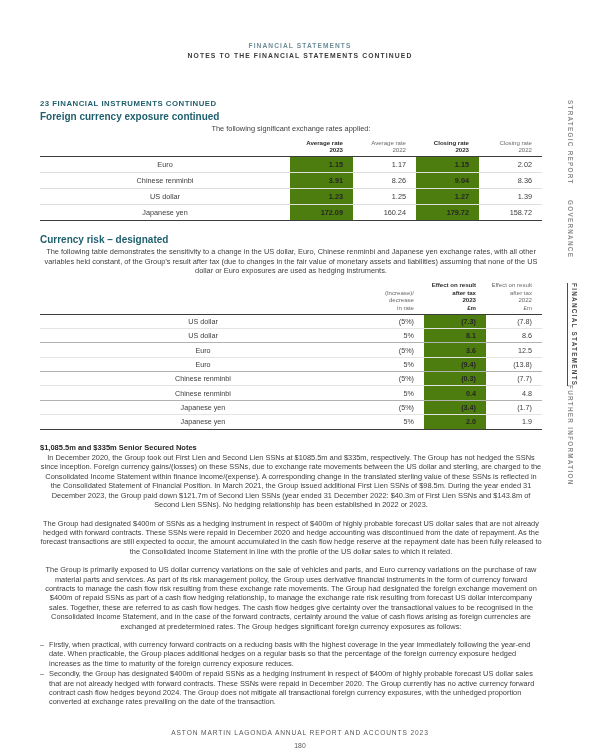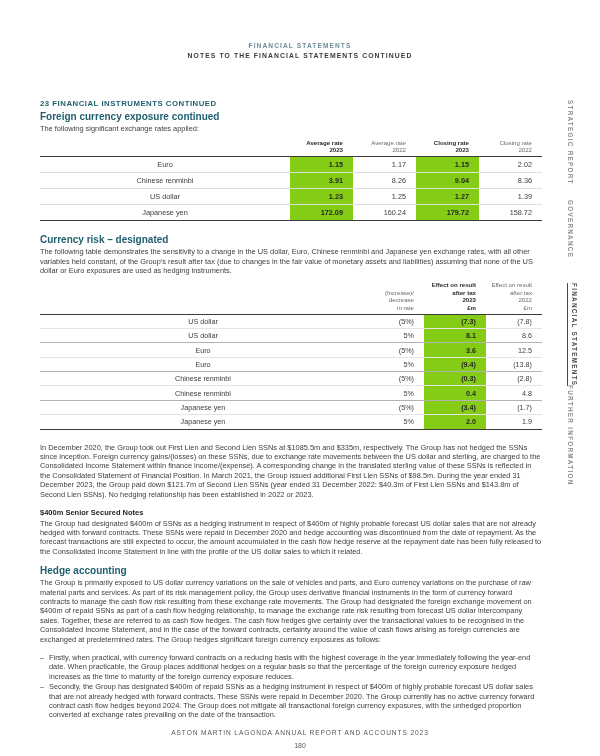--- a/index.html
+++ b/index.html
@@ -24,35 +24,35 @@
   .sb-item.active{color:#4a4a4a;border-left:1px solid #4a4a4a;padding-left:2.5px;}
   .sb-item:nth-child(1){top:100px;}
   .sb-item:nth-child(2){top:200px;}
   .sb-item:nth-child(3){top:283px;}
   .sb-item:nth-child(4){top:385px;}
   
   .main{position:absolute;top:99px;left:40px;width:502px;}
   .h-teal{color:#1f5f6d;font-weight:bold;font-size:7.8px;letter-spacing:.5px;margin:0 0 2.5px 0;}
   .h-teal-sub{color:#1f5f6d;font-weight:bold;font-size:10px;margin:0 0 2px 0;}
   .h-dark{color:#262626;font-weight:bold;font-size:7.5px;margin:0 0 1.5px 0;}
-  .body-text{font-size:7.4px;line-height:9.4px;color:#3d3d3d;margin:0 0 0 0;}
+  .body-text{font-size:7.4px;line-height:9.4px;color:#3d3d3d;margin:0 0 0 0;text-align:center;}
   .spacer-s{height:6px;}
   .spacer-m{height:9px;}
   .spacer-l{height:13px;}
   
   table{border-collapse:collapse;width:100%;table-layout:fixed;}
   th,td{padding:0;}
   thead tr{border-bottom:1px solid #3c3c3c;}
   th{vertical-align:bottom;font-weight:normal;font-size:6.1px;line-height:7.4px;
      color:#6a6a6a;text-align:right;white-space:pre-line;padding-bottom:2.5px;padding-right:10px;}
   th.boldcol{font-weight:bold;color:#2b2b2b;}
   td{font-size:7.3px;color:#3d3d3d;}
   td.lab{text-align:center;padding:3px 0 3px 0;}
   td.num{text-align:right;padding:3px 10px 3px 0;}
-  td.shaded{background:#84cc16;}
+  td.shaded{background:#4d7c0f;}
   td.boldval{font-weight:bold;color:#262626;}
   .rates-table col.c-label{width:250px;}
   .rates-table col.c-num{width:63px;}
   .rates-table tbody tr{border-bottom:1px solid #dedede;}
   .rates-table tbody tr:last-child{border-bottom:1px solid #3c3c3c;}
   .sens-table col.c-label{width:326px;}
   .sens-table col.c-rate{width:58px;}
   .sens-table col.c-2023{width:62px;}
   .sens-table col.c-2022{width:56px;}
   .sens-table td{font-size:7.2px;}
@@ -197,21 +197,21 @@
           <tr class="group-end">
             <td class="lab">Euro</td>
             <td class="num">5%</td>
             <td class="num shaded boldval">(9.4)</td>
             <td class="num">(13.8)</td>
           </tr>
           <tr>
             <td class="lab">Chinese renminbi</td>
             <td class="num">(5%)</td>
             <td class="num shaded boldval">(0.3)</td>
-            <td class="num">(2.8)</td>
+            <td class="num">(7.7)</td>
           </tr>
           <tr class="group-end">
             <td class="lab">Chinese renminbi</td>
             <td class="num">5%</td>
             <td class="num shaded boldval">0.4</td>
             <td class="num">4.8</td>
           </tr>
           <tr>
             <td class="lab">Japanese yen</td>
             <td class="num">(5%)</td>
@@ -222,26 +222,25 @@
             <td class="lab">Japanese yen</td>
             <td class="num">5%</td>
             <td class="num shaded boldval">2.0</td>
             <td class="num">1.9</td>
           </tr>
         </tbody>
     </table>
 
     <div class="spacer-l"></div>
     <div>
+        <div class="h-dark">$1,085.5m and $335m Senior Secured Notes</div>
         <p class="body-text">In December 2020, the Group took out First Lien and Second Lien SSNs at $1085.5m and $335m, respectively. The Group has not hedged the SSNs since inception. Foreign currency gains/(losses) on these SSNs, due to exchange rate movements between the US dollar and sterling, are charged to the Consolidated Income Statement within finance income/(expense). A corresponding change in the translated sterling value of these SSNs is reflected in the Consolidated Statement of Financial Position. In March 2021, the Group issued additional First Lien SSNs of $98.5m. During the year ended 31 December 2023, the Group paid down $121.7m of Second Lien SSNs (year ended 31 December 2022: $40.3m of First Lien SSNs and $143.8m of Second Lien SSNs). No hedging relationship has been established in 2022 or 2023.</p>
         <div class="spacer-m"></div>
-        <div class="h-dark">$400m Senior Secured Notes</div>
         <p class="body-text">The Group had designated $400m of SSNs as a hedging instrument in respect of $400m of highly probable forecast US dollar sales that are not already hedged with forward contracts. These SSNs were repaid in December 2020 and hedge accounting was discontinued from the date of repayment. As the forecast transactions are still expected to occur, the amount accumulated in the cash flow hedge reserve at the repayment date has been fully released to the Consolidated Income Statement in line with the profile of the US dollar sales to which it related.</p>
         <div class="spacer-m"></div>
-        <div class="h-teal-sub">Hedge accounting</div>
         <p class="body-text">The Group is primarily exposed to US dollar currency variations on the sale of vehicles and parts, and Euro currency variations on the purchase of raw material parts and services. As part of its risk management policy, the Group uses derivative financial instruments in the form of currency forward contracts to manage the cash flow risk resulting from these exchange rate movements. The Group had designated the foreign exchange movement on $400m of repaid SSNs as part of a cash flow hedging relationship, to manage the exchange rate risk resulting from forecast US dollar intercompany sales. Together, these are referred to as cash flow hedges. The cash flow hedges give certainty over the transactional values to be recognised in the Consolidated Income Statement, and in the case of the forward contracts, certainty around the value of cash flows arising as foreign currencies are exchanged at predetermined rates. The Group hedges significant foreign currency exposures as follows:</p>
         <div class="spacer-m"></div>
       </div>
     <div>
         <div class="bullet">
           <span class="dash">–</span>
           <span class="b-text">Firstly, when practical, with currency forward contracts on a reducing basis with the highest coverage in the year immediately following the year-end date. When practicable, the Group places additional hedges on a regular basis so that the percentage of the foreign currency exposure hedged increases as the time to maturity of the foreign currency exposure reduces.</span>
         </div>
         <div class="bullet">
           <span class="dash">–</span>

